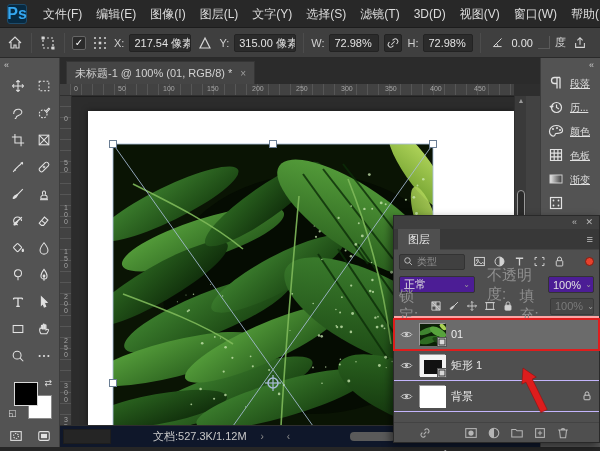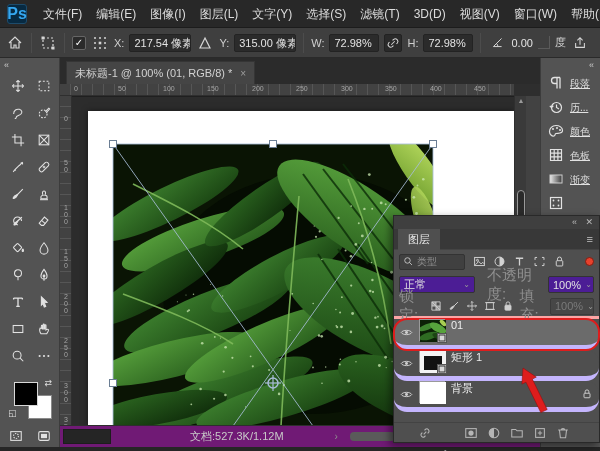--- a/index.html
+++ b/index.html
@@ -44,21 +44,21 @@
   .vruler{position:absolute;left:60px;top:96px;width:12px;height:329px;background:#424242;border-right:1px solid #2f2f2f;background-image:repeating-linear-gradient(0deg,transparent 0 10px,#565656 10px 11px);}
   .vruler span{position:absolute;left:2px;font-size:7px;line-height:7px;color:#a5a5a5;white-space:pre-line;text-align:center;width:8px;}
   .viewport{position:absolute;left:72px;top:96px;width:442px;height:329px;background:#2c2c2c;overflow:hidden;border-top:1px solid #1f1f1f;}
   .page{position:absolute;left:16px;top:14px;width:426px;height:315px;background:#ffffff;box-shadow:0 0 6px rgba(0,0,0,.5);}
   .leaves{position:absolute;left:41px;top:47px;width:320px;height:282px;}
   .xform{position:absolute;left:0;top:0;width:442px;height:329px;pointer-events:none;}
   .vscroll{position:absolute;left:514px;top:96px;width:12px;height:329px;background:#3a3a3a;border-left:1px solid #2f2f2f;}
   .vscroll .up{position:absolute;top:0;left:0;width:12px;height:10px;color:#9a9a9a;font-size:7px;text-align:center;line-height:10px;}
   .vscroll .thumb{position:absolute;left:2px;top:94px;width:8px;height:140px;background:#2a2a2a;border-radius:4px;}
   .dockgap{position:absolute;left:526px;top:96px;width:14px;height:329px;background:#424242;}
-  .statusbar{position:absolute;left:60px;top:425px;width:480px;height:22px;background:#701a75;border-top:1px solid #2e2e2e;display:flex;align-items:center;gap:37px;}
+  .statusbar{position:absolute;left:60px;top:425px;width:480px;height:22px;background:#0f172a;border-top:1px solid #2e2e2e;display:flex;align-items:center;}
   .zoom-box{width:48px;height:15px;background:#252525;border:1px solid #1d1d1d;margin-left:3px;}
   .doc-info{margin-left:42px;color:#c9c9c9;font-size:11px;}
   .st-arrows{margin-left:14px;color:#8f8f8f;font-size:10px;letter-spacing:10px;}
   .hthumb{position:absolute;left:290px;top:6px;width:45px;height:9px;background:#5a5a5a;border-radius:4px;}
   .bottomstrip{position:absolute;left:0;top:447px;width:600px;height:4px;background:#262626;}
 
   
   .dock{position:absolute;left:540px;top:58px;width:60px;height:389px;background:#535353;border-left:1px solid #3c3c3c;}
   .dock-collapse{position:absolute;right:6px;top:2px;color:#c9c9c9;font-size:9px;}
   .dock-items{position:absolute;left:0;top:14px;width:60px;}
@@ -79,21 +79,21 @@
   .f-ic{color:#d2d2d2;display:flex;align-items:center;}
   .red-dot{width:9px;height:9px;border-radius:50%;background:#e8412c;margin-left:auto;border:1px solid #7e1f14;}
   .lp-blend{height:23px;}
   .combo{height:17px;background:#4c1d95;border:1px solid #333;border-radius:2px;display:flex;align-items:center;justify-content:space-between;padding:0 4px;color:#e2e2e2;font-size:11px;}
   .combo .chev{color:#9a9a9a;font-size:8px;margin-left:4px;}
   .dim{color:#8f8f8f;font-size:15px;}
   .combo.disabled{color:#7a7a7a;border-color:#3a3a3a;background:#474747;}
   .lp-lock{height:23px;border-bottom:3px solid #fca5a5;}
   .lk-ic{color:#cfcfcf;display:flex;align-items:center;}
   .layer-list{position:relative;}
-  .layer-row{height:31px;display:flex;gap:6px;padding:0 6px;border-bottom:5px solid #c4b5fd;background:#4f4f4f;position:relative;border-radius:13px;}
+  .layer-row{height:31px;display:flex;align-items:center;gap:6px;padding:0 6px;border-bottom:1px solid #c4b5fd;background:#4f4f4f;position:relative;}
   .layer-row.selected{background:#6b6b6b;}
   .layer-row.annotated{outline:2px solid #de1d1d;outline-offset:-1px;z-index:3;}
   .thumb{width:26px;height:22px;border:1px solid #9a9a9a;background:#fff;position:relative;flex:none;overflow:visible;}
   .thumb svg{display:block;}
   .badge{position:absolute;right:-3px;bottom:-3px;width:10px;height:10px;background:#d8d8d8;border:1px solid #555;display:flex;align-items:center;justify-content:center;}
   .l-name{font-size:11px;color:#ececec;}
   .l-lock{margin-left:auto;display:flex;align-items:center;color:#d5d5d5;}
   .lp-bottom{position:absolute;left:0;bottom:0;width:100%;height:20px;border-top:1px solid #434343;display:flex;align-items:center;gap:9px;padding:0 0 0 24px;color:#b5b5b5;background:#4f4f4f;}
   .annot{position:absolute;left:0;top:0;width:207px;height:228px;pointer-events:none;z-index:5;}
 </style>

